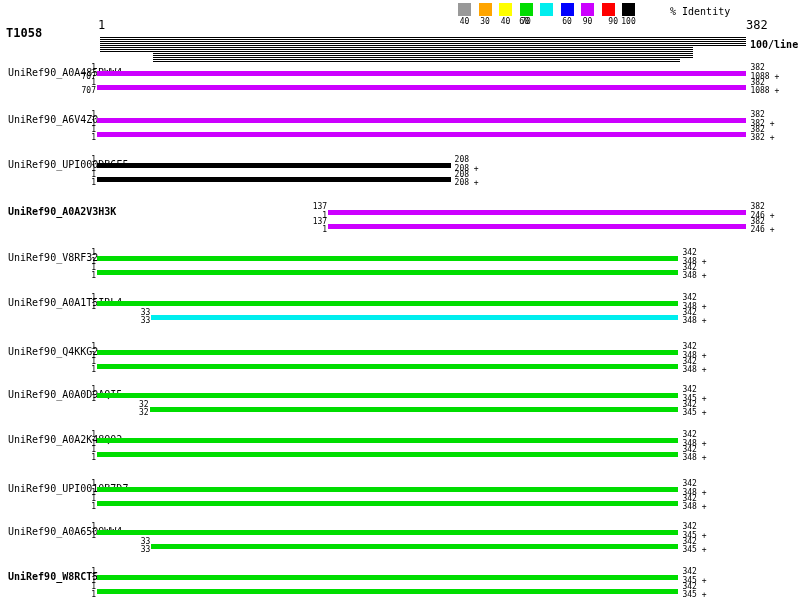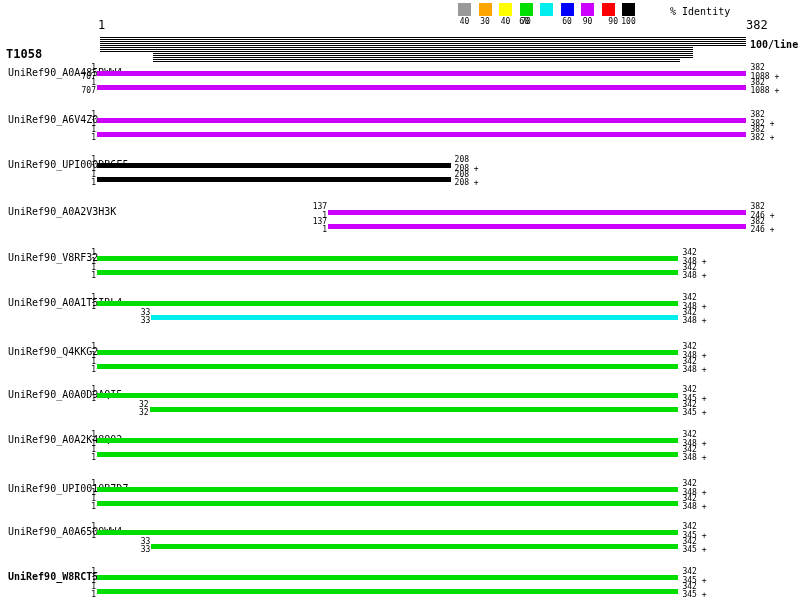--- a/index.html
+++ b/index.html
@@ -15,21 +15,21 @@
   .num.right-align{text-align:right;}
   .stripe{position:absolute;background:repeating-linear-gradient(to bottom,#000 0px,#000 1px,transparent 1px,transparent 2px);}
   .legend-box{position:absolute;width:13px;height:13px;top:3px;}
   .legend-num{position:absolute;top:18px;width:20px;text-align:center;font-size:8px;line-height:8px;}
 </style>
 </head>
 <body>
 
 <div id="canvas">
 
-  <div class="abs title" style="left:6px;top:48px;">T1058</div>
+  <div class="abs title" style="left:6px;top:27px;">T1058</div>
 
   <div class="abs ruler-num" style="left:98px;top:19px;">1</div>
 
   <div class="abs ruler-num" style="left:746px;top:19px;">382</div>
 
   <div class="abs small" style="left:750px;top:40px;font-weight:bold;">100/line</div>
 
   <div>
     <div id="legend-bins">
         <div class="legend-box" style="left: 458px; background: rgb(153, 153, 153);"></div>
@@ -95,21 +95,21 @@
         <div class="num right-align" style="left: 56px; top: 165px; width: 40px;">1</div>
         <div class="num" style="left: 454.6px; top: 156px;">208</div>
         <div class="num" style="left: 454.6px; top: 165px;">208 +</div>
         <div class="bar" style="left: 97px; width: 353.6px; top: 177px; background: rgb(0, 0, 0);"></div>
         <div class="num right-align" style="left: 56px; top: 171px; width: 40px;">1</div>
         <div class="num right-align" style="left: 56px; top: 179px; width: 40px;">1</div>
         <div class="num" style="left: 454.6px; top: 171px;">208</div>
         <div class="num" style="left: 454.6px; top: 179px;">208 +</div>
       </div>
       <div>
-        <div class="abs hit-label" style="left: 8px; top: 207px;">UniRef90_A0A2V3H3K</div>
+        <div class="abs hit-label" style="left: 8px; top: 207px; font-weight: bold;">UniRef90_A0A2V3H3K</div>
         <div class="bar" style="left: 328.2px; width: 418.2px; top: 210px; background: rgb(204, 0, 255);"></div>
         <div class="num right-align" style="left: 287.2px; top: 203px; width: 40px;">137</div>
         <div class="num right-align" style="left: 287.2px; top: 212px; width: 40px;">1</div>
         <div class="num" style="left: 750.4px; top: 203px;">382</div>
         <div class="num" style="left: 750.4px; top: 212px;">246 +</div>
         <div class="bar" style="left: 328.2px; width: 418.2px; top: 224px; background: rgb(204, 0, 255);"></div>
         <div class="num right-align" style="left: 287.2px; top: 218px; width: 40px;">137</div>
         <div class="num right-align" style="left: 287.2px; top: 226px; width: 40px;">1</div>
         <div class="num" style="left: 750.4px; top: 218px;">382</div>
         <div class="num" style="left: 750.4px; top: 226px;">246 +</div>

